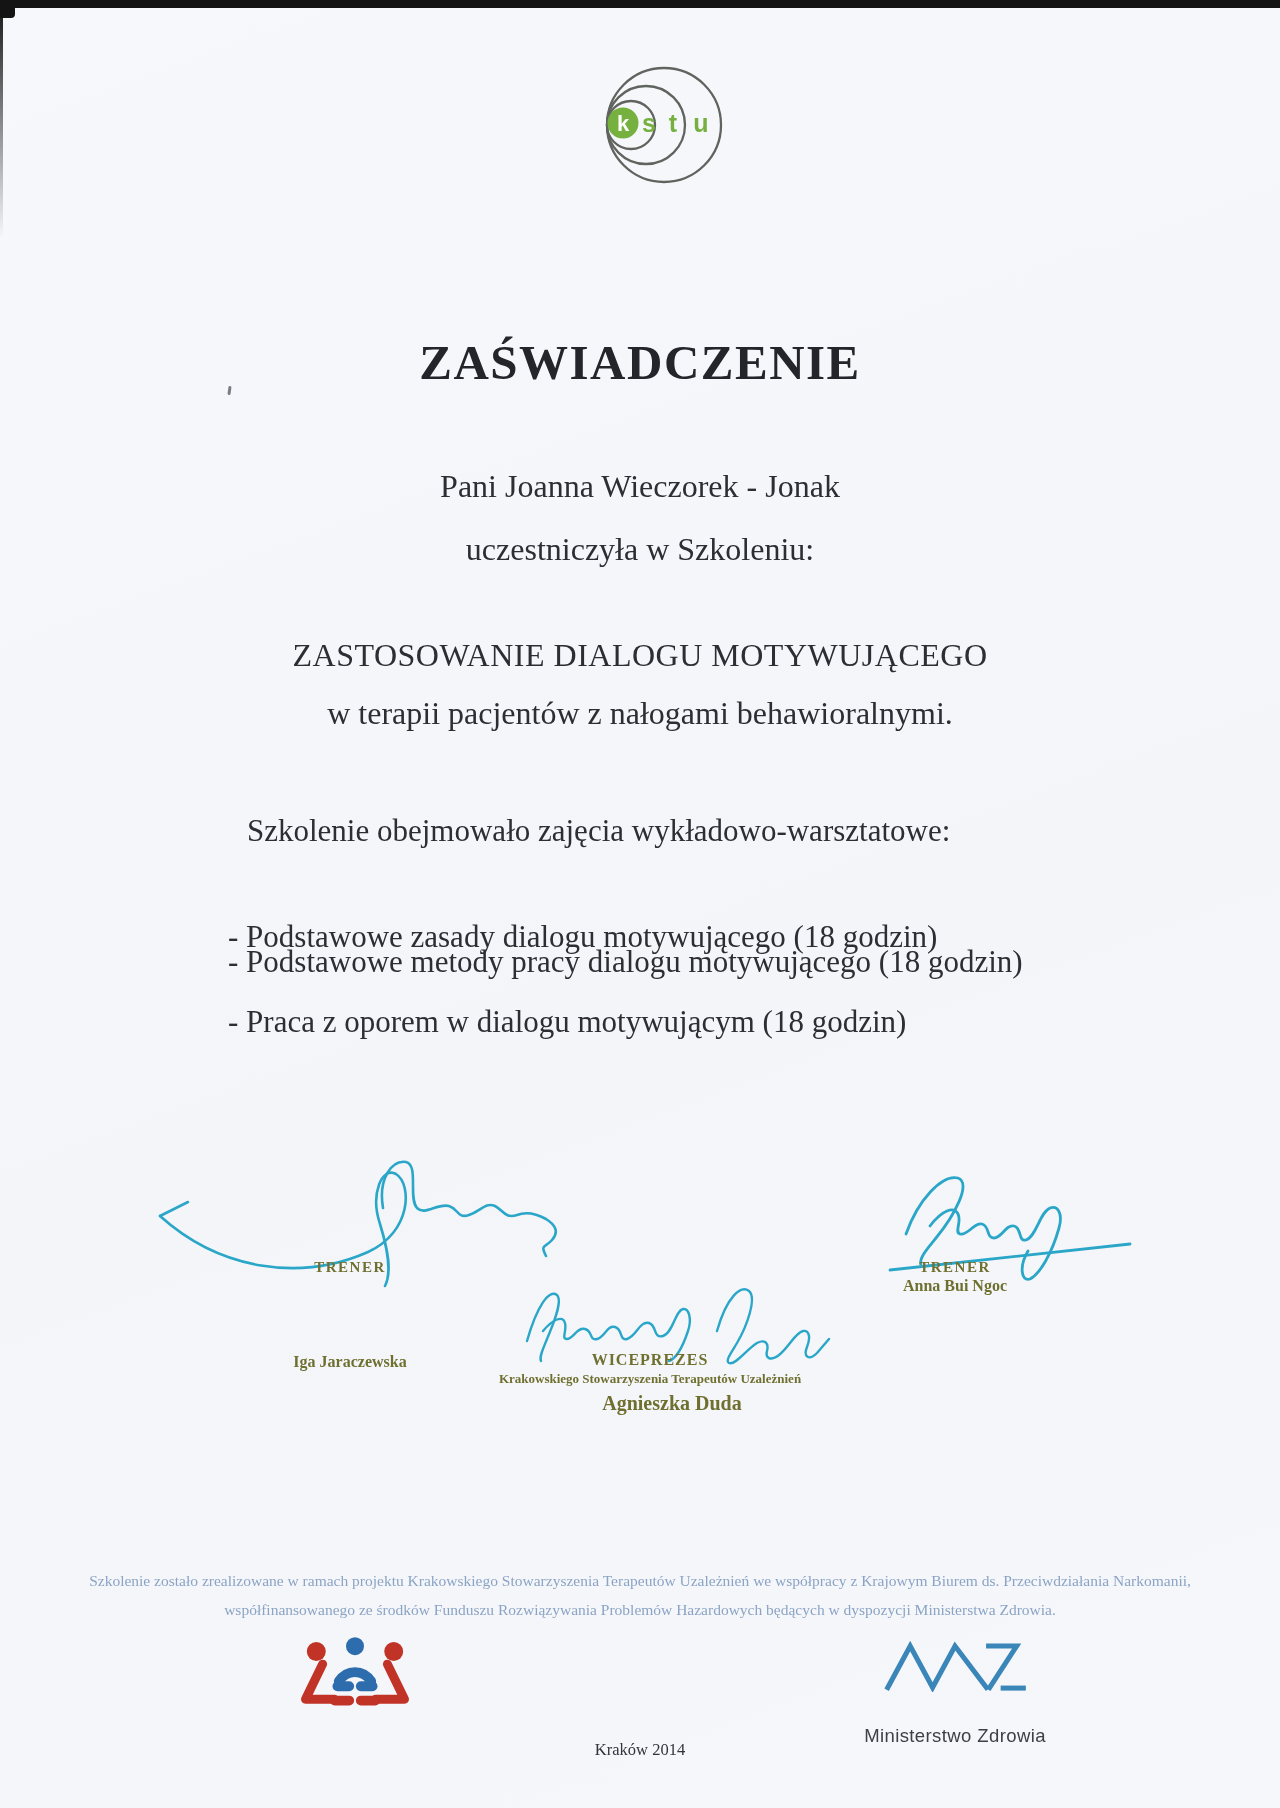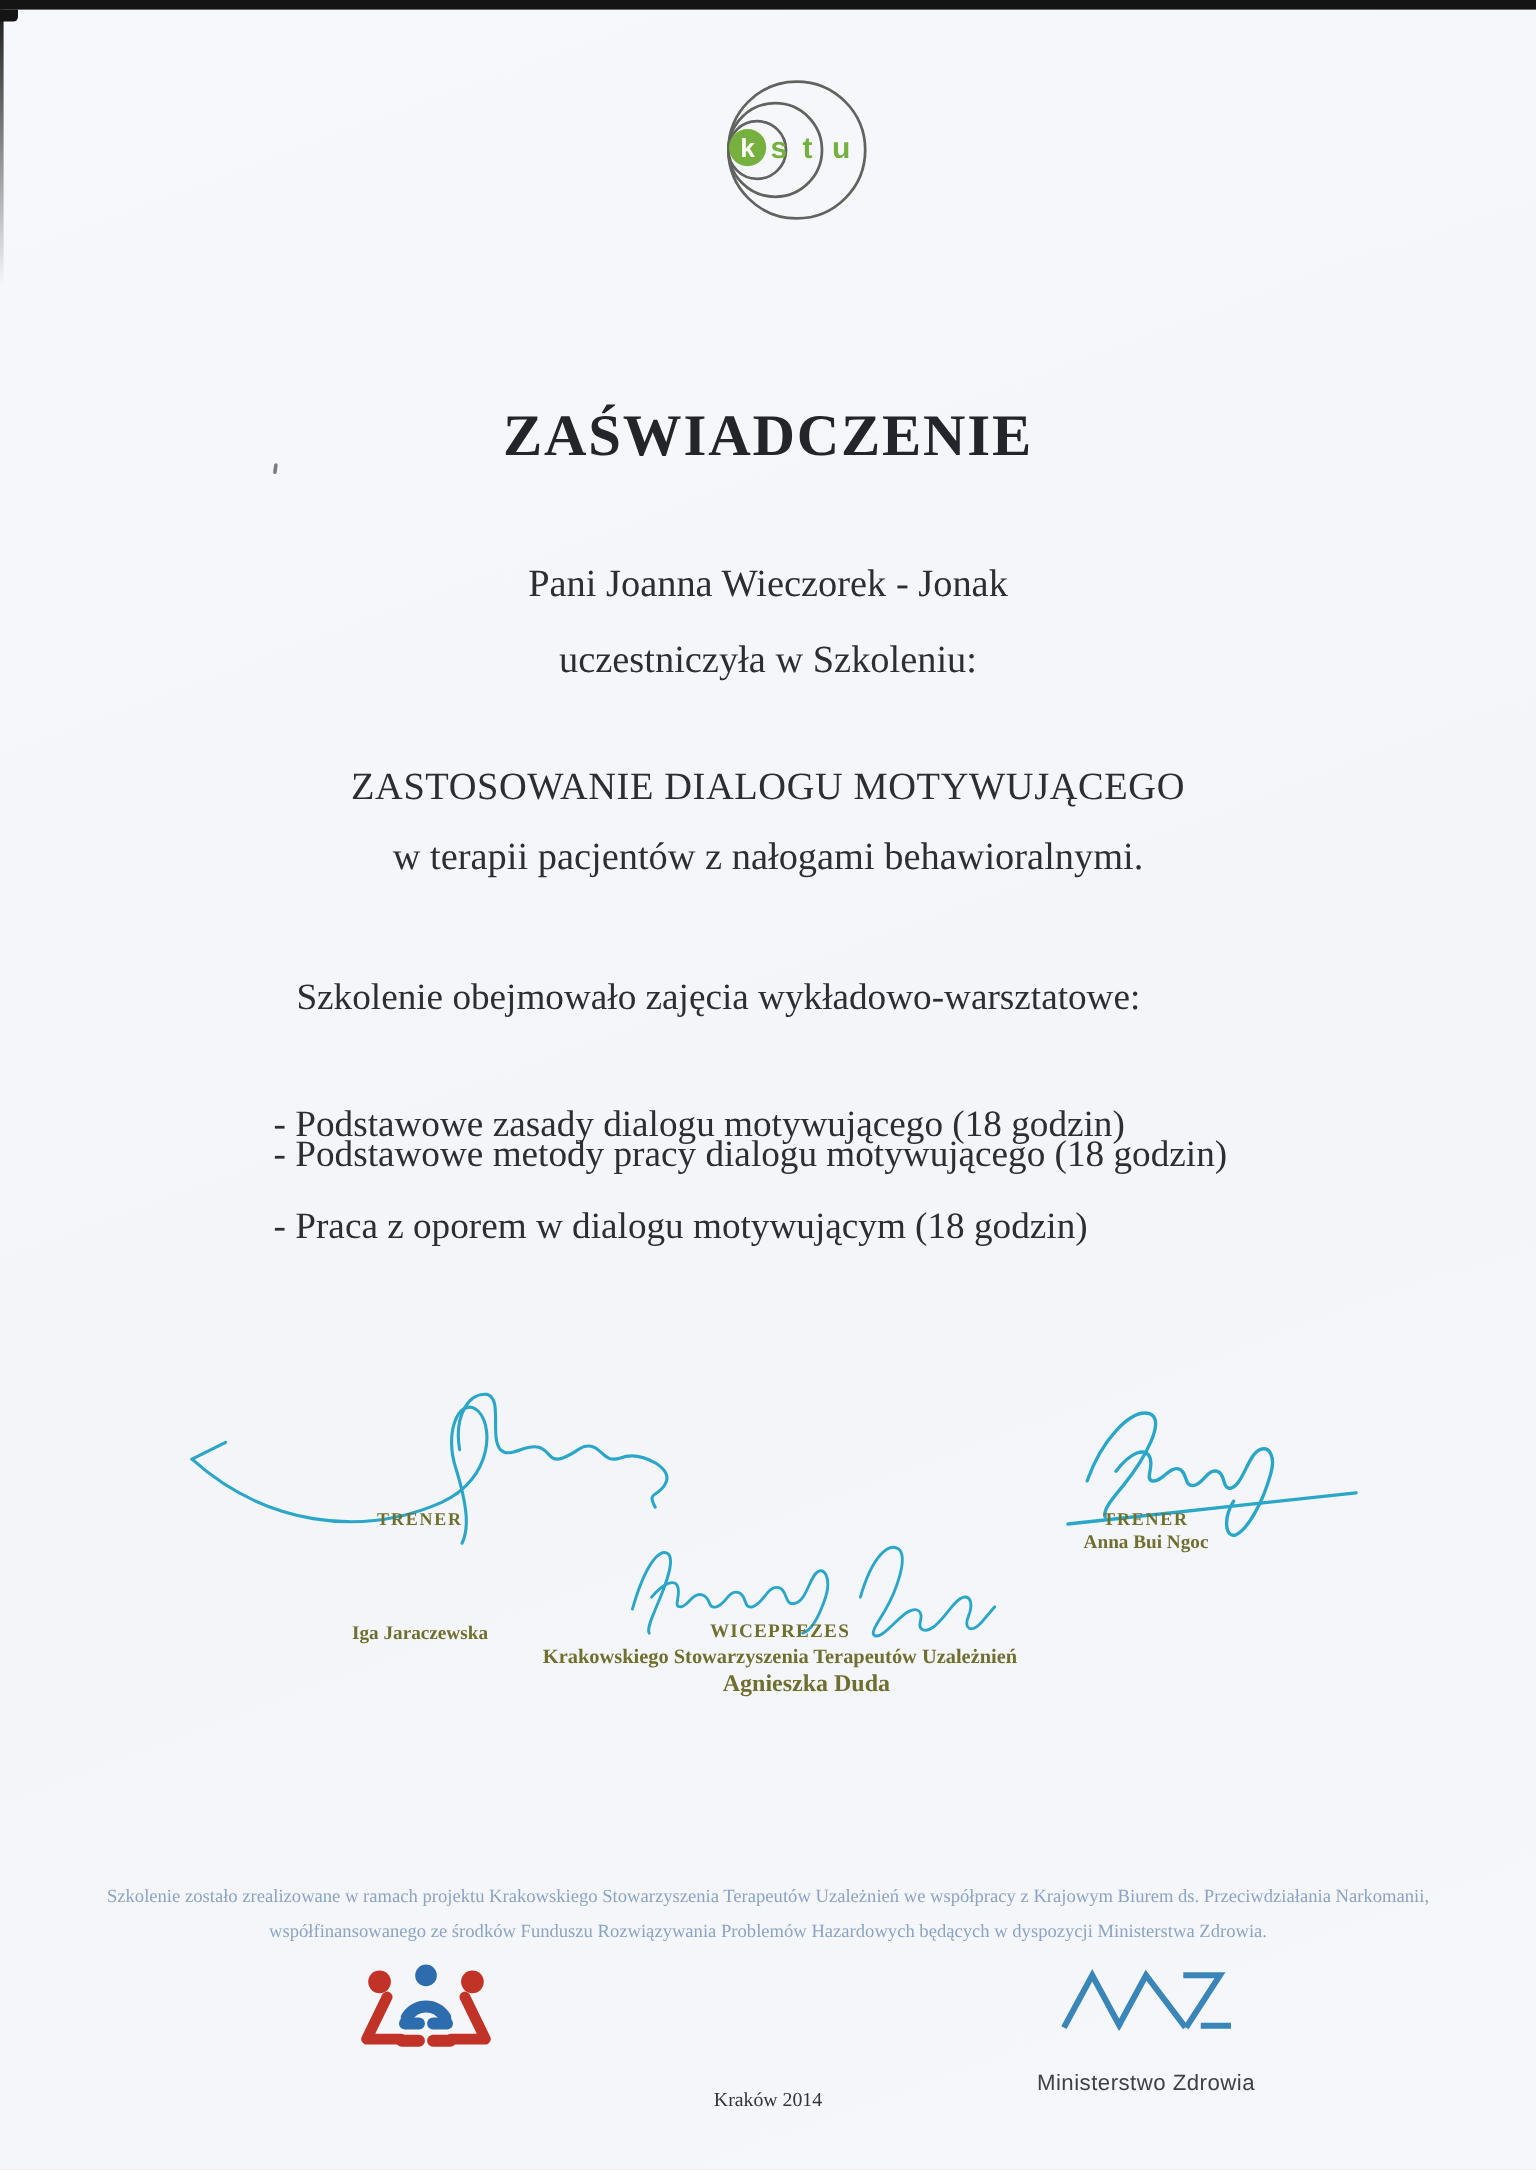--- a/index.html
+++ b/index.html
@@ -53,21 +53,21 @@
   .sig-center-svg{left:515px;top:1281px;width:322px;height:86px;}
 
   .sig-label{position:absolute;text-align:center;color:var(--label-olive);font-weight:bold;}
   .sig-role{font-size:15px;letter-spacing:1.5px;}
   .sig-name{font-size:16px;}
   .sl-left-role{left:250px;top:1259px;width:200px;}
   .sl-left-name{left:240px;top:1353px;width:220px;}
   .sl-right-role{left:855px;top:1259px;width:200px;}
   .sl-right-name{left:845px;top:1277px;width:220px;}
   .sl-center-role{left:440px;top:1351px;width:420px;font-size:16px;letter-spacing:1px;}
-  .sl-center-org{left:400px;top:1371px;width:500px;font-size:17px;font-family:Liberation Serif, serif;}
+  .sl-center-org{left:400px;top:1371px;width:500px;font-size:13px;font-family:Liberation Serif, serif;}
   .sl-center-name{left:462px;top:1392px;width:420px;font-size:20px;}
 
   .footer-note{position:absolute;left:0;width:100%;text-align:center;color:var(--note-blue);font-size:15.5px;}
   .fn-1{top:1572px;}
   .fn-2{top:1601px;}
 
   .people-logo{position:absolute;left:292px;top:1634px;width:126px;height:90px;}
   .mz-logo{position:absolute;left:880px;top:1636px;width:150px;height:56px;}
   .mz-label{
     position:absolute;left:830px;top:1694px;width:250px;text-align:center;

